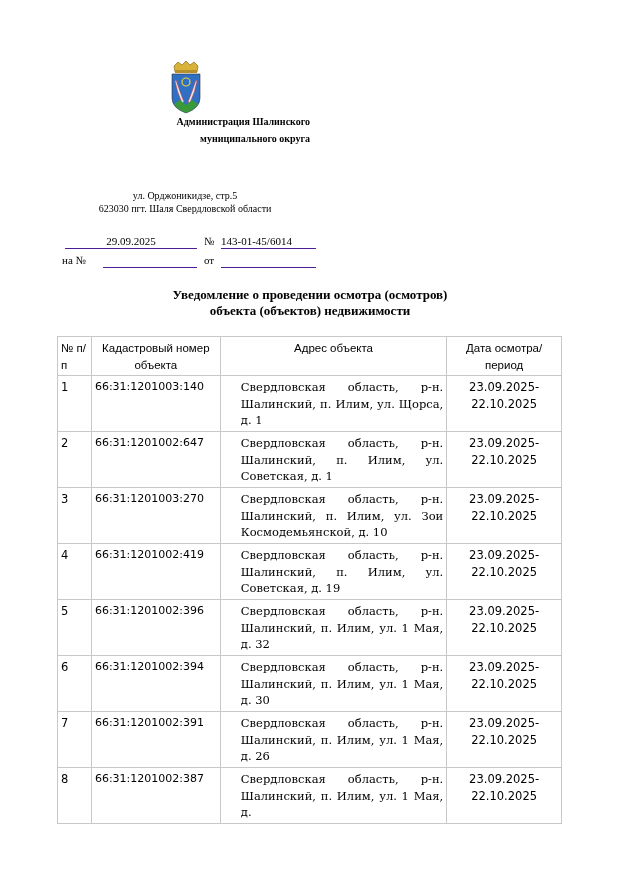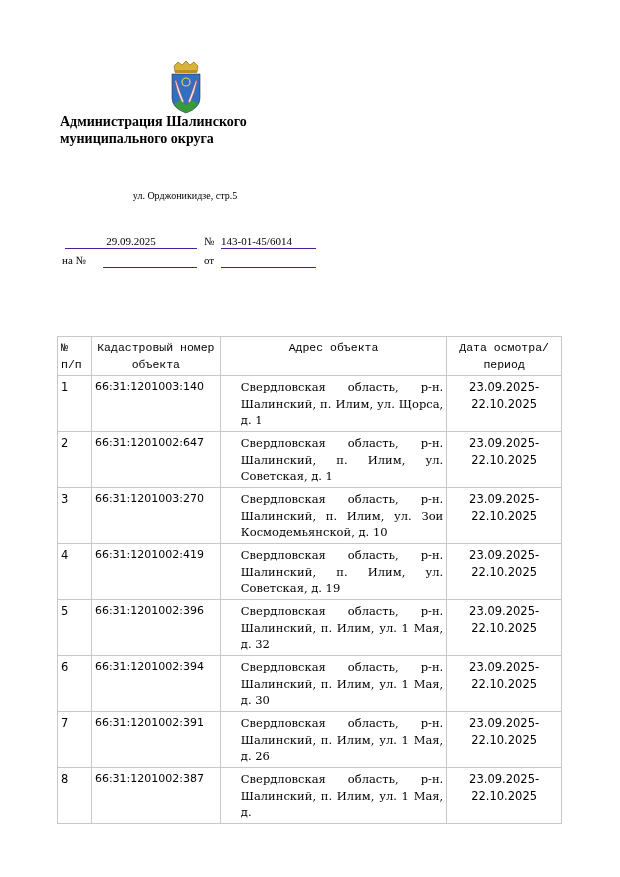--- a/index.html
+++ b/index.html
@@ -1,26 +1,26 @@
 <!DOCTYPE html>
 <html><head>
 <meta charset="utf-8">
 <style>
   html, body { margin: 0; padding: 0; background: #ffffff; }
   body { width: 620px; height: 877px; position: relative; overflow: hidden; font-family: "Liberation Serif", serif; color: #000; }
   .abs { position: absolute; }
   .emblem { left: 166px; top: 60px; width: 40px; height: 54px; }
-  .org { left: 60px; top: 113px; width: 250px; text-align: left; font-weight: bold; font-size: 14px; line-height: 17px; }
+  .org { left: 60px; top: 113px; width: 250px; text-align: right; font-weight: bold; font-size: 10px; line-height: 17px; }
   .contacts { left: 60px; top: 166px; width: 250px; text-align: center; font-size: 10px; line-height: 12.6px; margin-top: 24px; }
   .regline { font-size: 11px; line-height: 14px; }
   .uline { position: absolute; border-bottom: 1px solid #4c1d95; text-align: center; }
   .title { left: 60px; top: 287px; width: 500px; text-align: center; font-weight: bold; font-size: 13px; line-height: 16px; }
   table { position: absolute; left: 57px; top: 336px; width: 505px; border-collapse: collapse; font-size: 12.5px; }
   td, th { border: 1px solid #c8c8c8; vertical-align: top; padding: 3px 3px 2px 3px; line-height: 16.5px; }
-  th { font-weight: normal; font-family: Liberation Mono, monospace; font-size: 11.5px; text-align: center; height: 32px; }
+  th { font-weight: normal; font-family: Liberation Sans, sans-serif; font-size: 11.5px; text-align: center; height: 32px; }
   th.num { text-align: left; }
   td { height: 50px; }
   td.cad { font-family: "DejaVu Sans", sans-serif; font-size: 11px; }
   td.addr { text-align: justify; font-family: "DejaVu Serif", serif; font-size: 11.5px; padding-left: 20px; }
   td.date { text-align: center; font-family: "DejaVu Sans", sans-serif; font-size: 11.5px; }
   td.n { font-family: "DejaVu Sans", sans-serif; font-size: 11.5px; }
 </style>
 </head>
 <body>
 
@@ -36,33 +36,36 @@
   </svg>
 </div>
 
 <div class="abs org">
   <div>Администрация Шалинского</div>
   <div>муниципального округа</div>
 </div>
 
 <div class="abs contacts">
   <div>ул. Орджоникидзе, стр.5</div>
+  <div>623030 пгт. Шаля Свердловской области</div>
 </div>
 
 <div class="regline">
   <div class="uline" style="left:65px; top:234px; width:132px;">29.09.2025</div>
   <div class="abs" style="left:204px; top:234px;">№</div>
   <div class="uline" style="left:221px; top:234px; width:95px; text-align:left;">143-01-45/6014</div>
   <div class="abs" style="left:62px; top:253px;">на №</div>
   <div class="uline" style="left:103px; top:253px; width:94px; height:14px;"></div>
   <div class="abs" style="left:204px; top:253px;">от</div>
   <div class="uline" style="left:221px; top:253px; width:95px; height:14px;"></div>
 </div>
 
 <div class="abs title">
+  <div>Уведомление о проведении осмотра (осмотров)</div>
+  <div>объекта (объектов) недвижимости</div>
 </div>
 
 <table>
   <colgroup>
     <col style="width:34px">
       <col style="width:129px">
       <col style="width:227px">
       <col style="width:115px">
   </colgroup>
   <thead>

